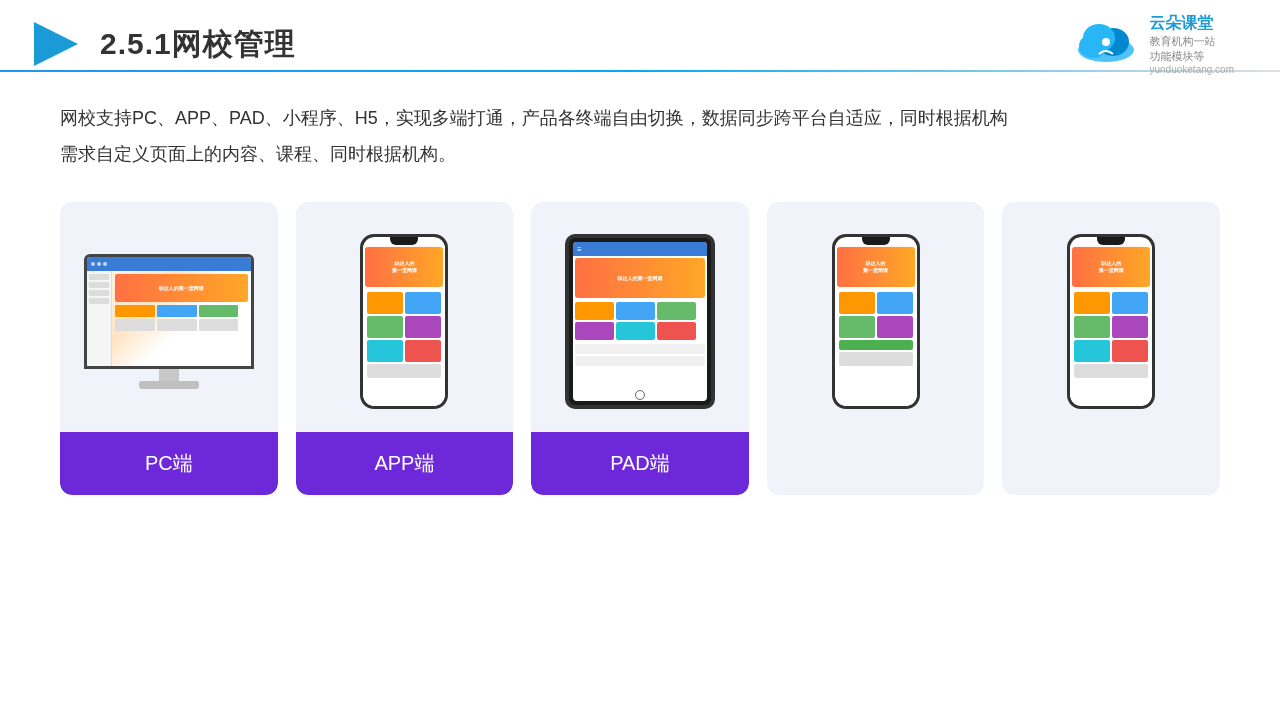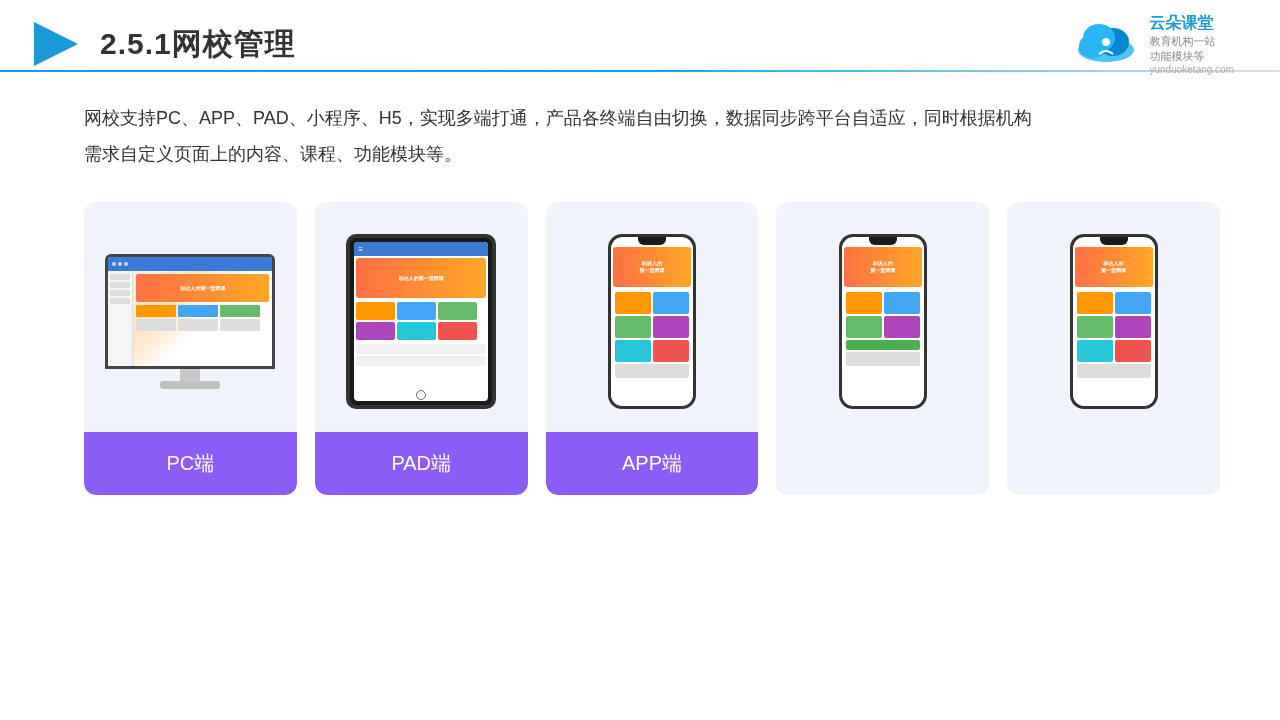--- a/index.html
+++ b/index.html
@@ -38,21 +38,21 @@
 
     
     .divider {
       height: 2px;
       background: linear-gradient(to right, #2196F3, #03A9F4, #e0e0e0);
       margin: 0 0 0 0;
     }
 
     
     .content {
-      padding: 28px 60px 0 84px;
+      padding: 28px 60px 0 60px;
     }
     .description {
       font-size: 18px;
       color: #333;
       line-height: 2;
       margin-bottom: 10px;
     }
 
     
     .cards-row {
@@ -257,21 +257,21 @@
     .tgi-1 { background: #ff9800; }
     .tgi-2 { background: #42a5f5; }
     .tgi-3 { background: #66bb6a; }
     .tgi-4 { background: #ab47bc; }
     .tgi-5 { background: #26c6da; }
     .tgi-6 { background: #ef5350; }
 
     
     .card-label {
       width: 100%;
-      background: #8b5cf6;
+      background: #6d28d9;
       color: #fff;
       text-align: center;
       font-size: 20px;
       font-weight: 500;
       padding: 18px 0;
       border-radius: 0 0 12px 12px;
     }
 
     
     .logo-wrapper {
@@ -312,21 +312,21 @@
       <div style="font-size:10px; color:#aaa;">yunduoketang.com</div>
     </div>
   </div>
 </div>
 
 <div class="divider"></div>
 
 <div class="content">
   <div class="description">
     <div>网校支持PC、APP、PAD、小程序、H5，实现多端打通，产品各终端自由切换，数据同步跨平台自适应，同时根据机构</div>
-    <div>需求自定义页面上的内容、课程、功能模块等。</div>
+    <div>需求自定义页面上的内容、课程、同时根据机构。</div>
   </div>
 
   <div class="cards-row">
 
     <div class="card">
       <div class="card-image-area">
         <div class="pc-mockup">
           <div class="pc-screen">
             <div class="pc-screen-inner">
               <div class="pc-screen-header">
@@ -360,20 +360,55 @@
           <div class="pc-stand-neck"></div>
           <div class="pc-stand-base"></div>
         </div>
       </div>
       <div class="card-label">PC端</div>
     </div>
 
     <div class="card">
       <div class="card-image-area">
         <div class="phone-mockup">
+          <div class="phone-body">
+            <div class="phone-notch"></div>
+            <div class="phone-screen">
+              <div class="phone-screen-content">
+                <div class="phone-banner">
+                  <div class="phone-banner-text">职达人的<br>第一堂网课</div>
+                </div>
+                <div class="phone-items">
+                  <div class="phone-item-row">
+                    <div class="phone-item orange"></div>
+                    <div class="phone-item blue"></div>
+                  </div>
+                  <div class="phone-item-row">
+                    <div class="phone-item green"></div>
+                    <div class="phone-item" style="background:#ab47bc;"></div>
+                  </div>
+                  <div class="phone-item-row">
+                    <div class="phone-item" style="background:#26c6da;"></div>
+                    <div class="phone-item" style="background:#ef5350;"></div>
+                  </div>
+                  <div class="phone-item-row">
+                    <div class="phone-item" style="background:#ddd; height:14px;"></div>
+                  </div>
+                </div>
+              </div>
+            </div>
+          </div>
+        </div>
+      </div>
+      <div class="card-label">APP端</div>
+    </div>
+
+    <div class="card">
+      <div class="card-image-area">
+        <div class="phone-mockup">
           <div class="tablet-body">
             <div class="tablet-home-btn"></div>
             <div class="tablet-screen">
               <div class="tablet-screen-header">
                 <span style="font-size:5px; color:#fff;">☰</span>
               </div>
               <div class="tablet-banner">
                 <span class="tablet-banner-text">职达人的第一堂网课</span>
               </div>
               <div class="tablet-grid">
@@ -407,34 +442,30 @@
                 </div>
                 <div class="phone-items">
                   <div class="phone-item-row">
                     <div class="phone-item orange"></div>
                     <div class="phone-item blue"></div>
                   </div>
                   <div class="phone-item-row">
                     <div class="phone-item green"></div>
                     <div class="phone-item" style="background:#ab47bc;"></div>
                   </div>
-                  <div class="phone-item-row">
-                    <div class="phone-item" style="background:#26c6da;"></div>
-                    <div class="phone-item" style="background:#ef5350;"></div>
-                  </div>
+                  <div style="height:10px; background:#4caf50; border-radius:2px; margin-bottom:2px; margin-top:2px;"></div>
                   <div class="phone-item-row">
                     <div class="phone-item" style="background:#ddd; height:14px;"></div>
                   </div>
                 </div>
               </div>
             </div>
           </div>
         </div>
       </div>
-      <div class="card-label">APP端</div>
     </div>
 
     <div class="card">
       <div class="card-image-area">
         <div class="phone-mockup">
           <div class="phone-body">
             <div class="phone-notch"></div>
             <div class="phone-screen">
               <div class="phone-screen-content">
                 <div class="phone-banner">
@@ -442,60 +473,29 @@
                 </div>
                 <div class="phone-items">
                   <div class="phone-item-row">
                     <div class="phone-item orange"></div>
                     <div class="phone-item blue"></div>
                   </div>
                   <div class="phone-item-row">
                     <div class="phone-item green"></div>
                     <div class="phone-item" style="background:#ab47bc;"></div>
                   </div>
-                  <div style="height:10px; background:#4caf50; border-radius:2px; margin-bottom:2px; margin-top:2px;"></div>
+                  <div class="phone-item-row">
+                    <div class="phone-item" style="background:#26c6da;"></div>
+                    <div class="phone-item" style="background:#ef5350;"></div>
+                  </div>
                   <div class="phone-item-row">
                     <div class="phone-item" style="background:#ddd; height:14px;"></div>
                   </div>
                 </div>
               </div>
             </div>
           </div>
         </div>
       </div>
     </div>
 
-    <div class="card">
-      <div class="card-image-area">
-        <div class="phone-mockup">
-          <div class="phone-body">
-            <div class="phone-notch"></div>
-            <div class="phone-screen">
-              <div class="phone-screen-content">
-                <div class="phone-banner">
-                  <div class="phone-banner-text">职达人的<br>第一堂网课</div>
-                </div>
-                <div class="phone-items">
-                  <div class="phone-item-row">
-                    <div class="phone-item orange"></div>
-                    <div class="phone-item blue"></div>
-                  </div>
-                  <div class="phone-item-row">
-                    <div class="phone-item green"></div>
-                    <div class="phone-item" style="background:#ab47bc;"></div>
-                  </div>
-                  <div class="phone-item-row">
-                    <div class="phone-item" style="background:#26c6da;"></div>
-                    <div class="phone-item" style="background:#ef5350;"></div>
-                  </div>
-                  <div class="phone-item-row">
-                    <div class="phone-item" style="background:#ddd; height:14px;"></div>
-                  </div>
-                </div>
-              </div>
-            </div>
-          </div>
-        </div>
-      </div>
-    </div>
-
   </div>
 </div>
 
 </body></html>

